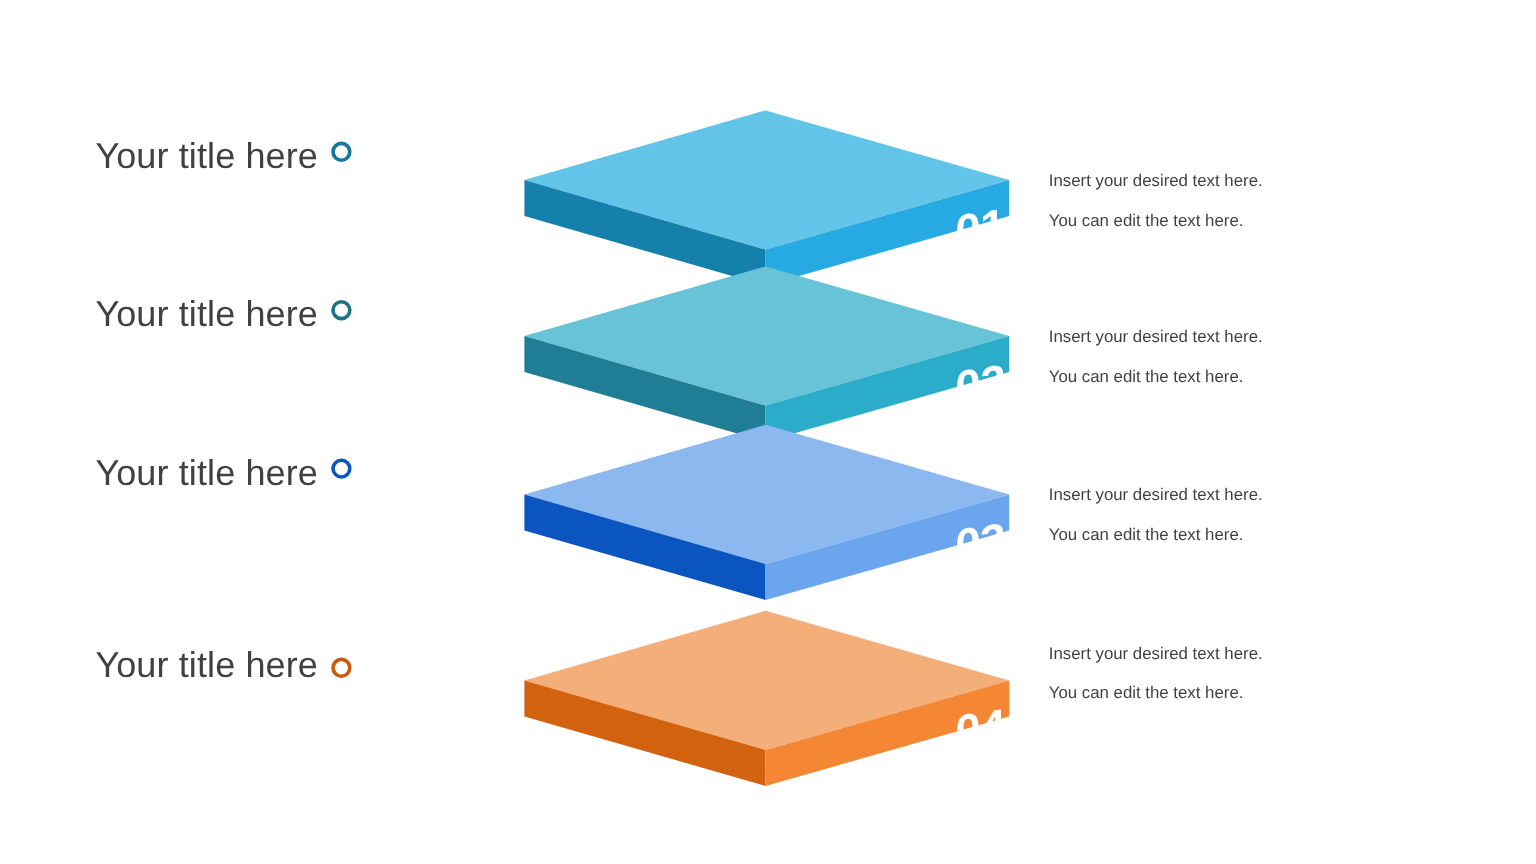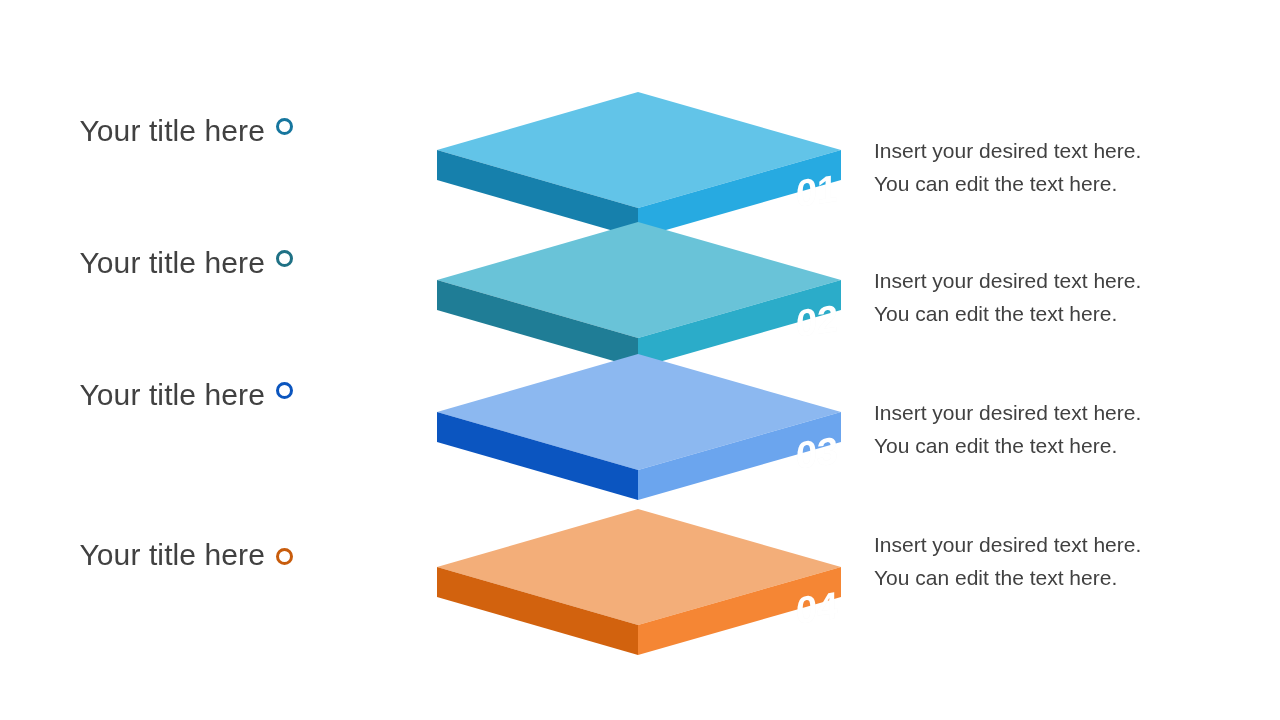--- a/index.html
+++ b/index.html
@@ -91,21 +91,21 @@
     letter-spacing: -0.5px;
     transform: skewY(-8.2deg);
     transform-origin: right bottom;
     text-shadow: 0 0 1px rgba(0,0,0,0.04);
   }
 
   
   .body-text {
     position: absolute;
     width: 400px;
-    font-size: 21px;
+    font-size: 14px;
     line-height: 33px;
     color: #414141;
   }
   .body-text span {
     display: block;
     white-space: nowrap;
   }
 </style>
 </head>
 <body style="background: rgb(255, 255, 255);">

